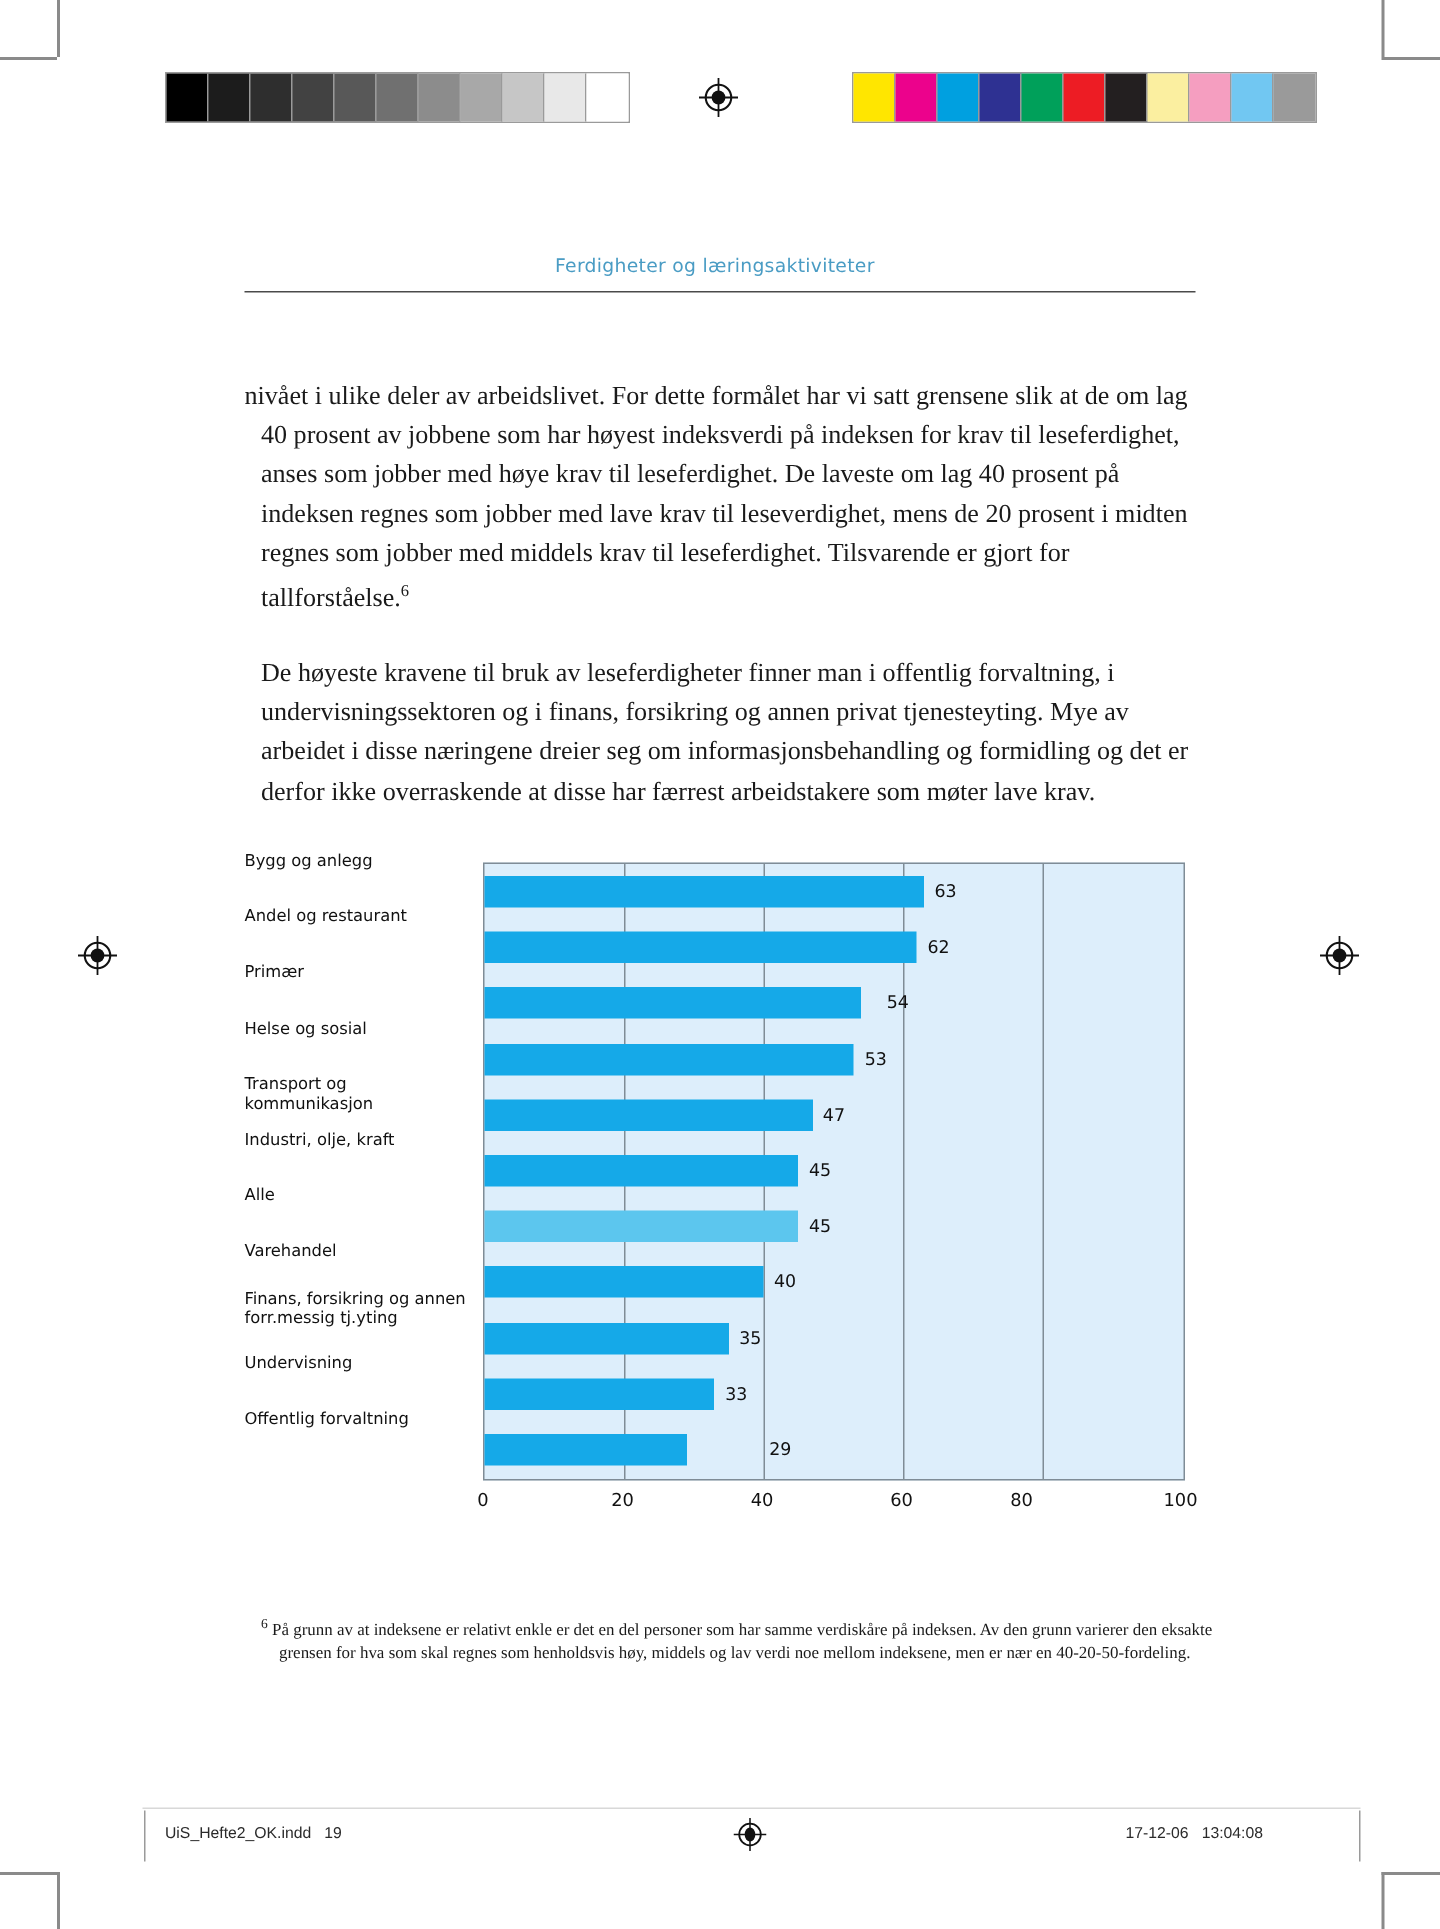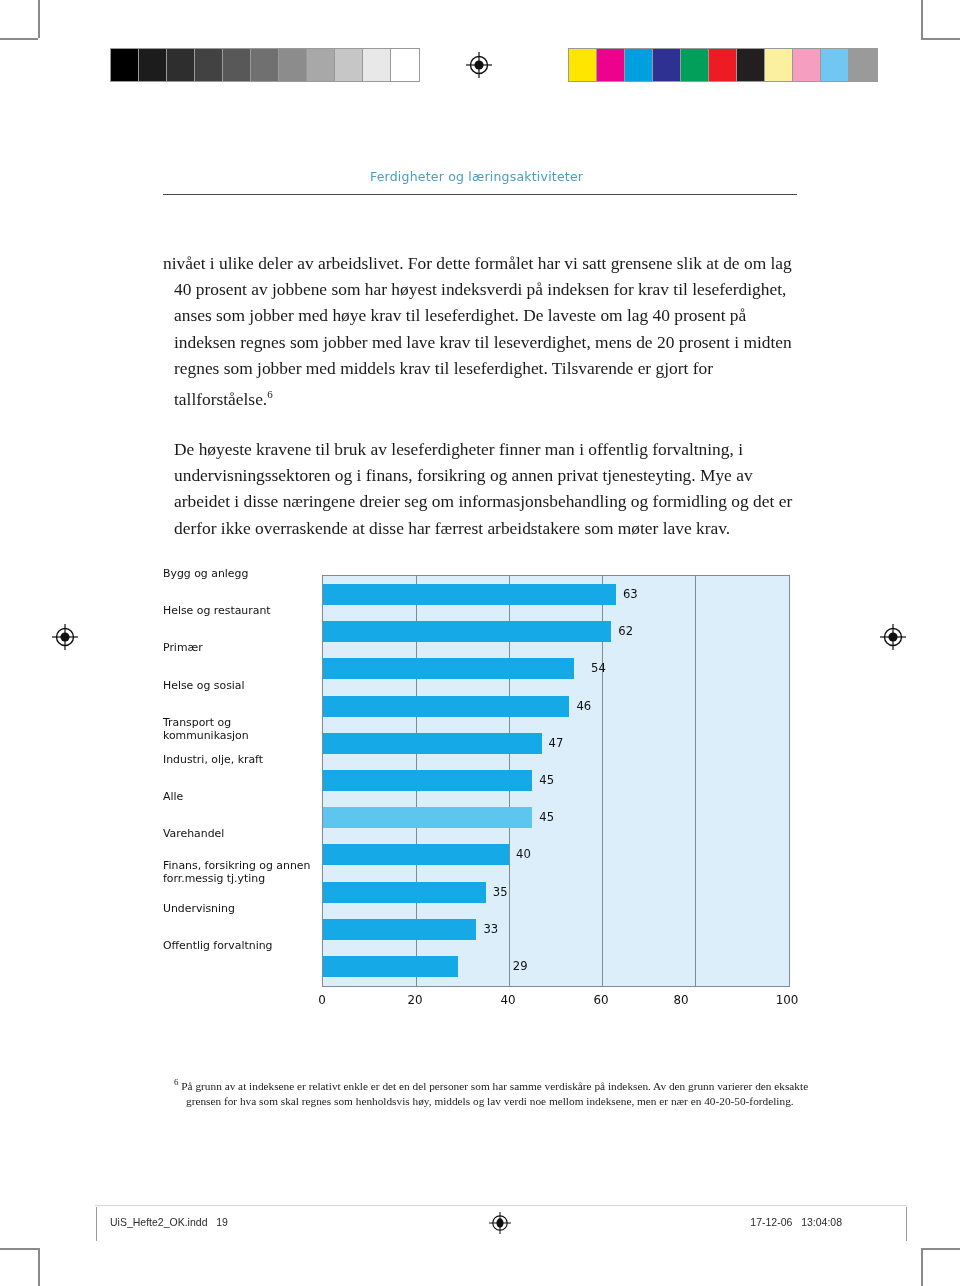--- a/index.html
+++ b/index.html
@@ -183,21 +183,21 @@
 
   <div class="body-col">
     <p class="bodytext first"><span>nivået i ulike deler av arbeidslivet. For dette formålet har vi satt grensene slik at de om lag 40 prosent av jobbene som har høyest indeksverdi på indeksen for krav til leseferdighet, anses som jobber med høye krav til leseferdighet. De laveste om lag 40 prosent på indeksen regnes som jobber med lave krav til leseverdighet, mens de 20 prosent i midten regnes som jobber med middels krav til leseferdighet. Tilsvarende er gjort for tallforståelse.</span><span class="fn-ref">6</span></p>
     <p class="bodytext second">De høyeste kravene til bruk av leseferdigheter finner man i offentlig forvaltning, i undervisningssektoren og i finans, forsikring og annen privat tjenesteyting. Mye av arbeidet i disse næringene dreier seg om informasjonsbehandling og formidling og det er derfor ikke overraskende at disse har færrest arbeidstakere som møter lave krav.</p>
   </div>
 
 
   <div class="chart">
     <div class="cat-labels" id="cat-labels">
         <div class="cat" style="top: -7.90909px;">Bygg og anlegg</div>
-        <div class="cat" style="top: 29.2727px;">Helse og restaurant</div>
+        <div class="cat" style="top: 29.2727px;">Andel og restaurant</div>
         <div class="cat" style="top: 66.4545px;">Primær</div>
         <div class="cat" style="top: 103.636px;">Helse og sosial</div>
         <div class="cat" style="top: 140.818px;">Transport og kommunikasjon</div>
         <div class="cat" style="top: 178px;">Industri, olje, kraft</div>
         <div class="cat" style="top: 215.182px;">Alle</div>
         <div class="cat" style="top: 252.364px;">Varehandel</div>
         <div class="cat" style="top: 283.545px;">Finans, forsikring  og annen forr.messig tj.yting</div>
         <div class="cat" style="top: 326.727px;">Undervisning</div>
         <div class="cat" style="top: 363.909px;">Offentlig forvaltning</div>
       </div>
@@ -206,21 +206,21 @@
         <div class="gridline" style="left: 186px;"></div>
         <div class="gridline" style="left: 279px;"></div>
         <div class="gridline" style="left: 372px;"></div>
         <div class="bar" style="left: 0px; top: 8.09091px; width: 292.95px;"></div>
         <div class="barval" style="left: 292.95px; top: 8.09091px;">63</div>
         <div class="bar" style="left: 0px; top: 45.2727px; width: 288.3px;"></div>
         <div class="barval" style="left: 288.3px; top: 45.2727px;">62</div>
         <div class="bar" style="left: 0px; top: 82.4545px; width: 251.1px;"></div>
         <div class="barval" style="left: 251.1px; top: 82.4545px; padding-left: 17px;">54</div>
         <div class="bar" style="left: 0px; top: 119.636px; width: 246.45px;"></div>
-        <div class="barval" style="left: 246.45px; top: 119.636px;">46</div>
+        <div class="barval" style="left: 246.45px; top: 119.636px;">53</div>
         <div class="bar" style="left: 0px; top: 156.818px; width: 218.55px;"></div>
         <div class="barval" style="left: 218.55px; top: 156.818px;">47</div>
         <div class="bar" style="left: 0px; top: 194px; width: 209.25px;"></div>
         <div class="barval" style="left: 209.25px; top: 194px;">45</div>
         <div class="bar highlight" style="left: 0px; top: 231.182px; width: 209.25px;"></div>
         <div class="barval" style="left: 209.25px; top: 231.182px;">45</div>
         <div class="bar" style="left: 0px; top: 268.364px; width: 186px;"></div>
         <div class="barval" style="left: 186px; top: 268.364px;">40</div>
         <div class="bar" style="left: 0px; top: 305.545px; width: 162.75px;"></div>
         <div class="barval" style="left: 162.75px; top: 305.545px;">35</div>

